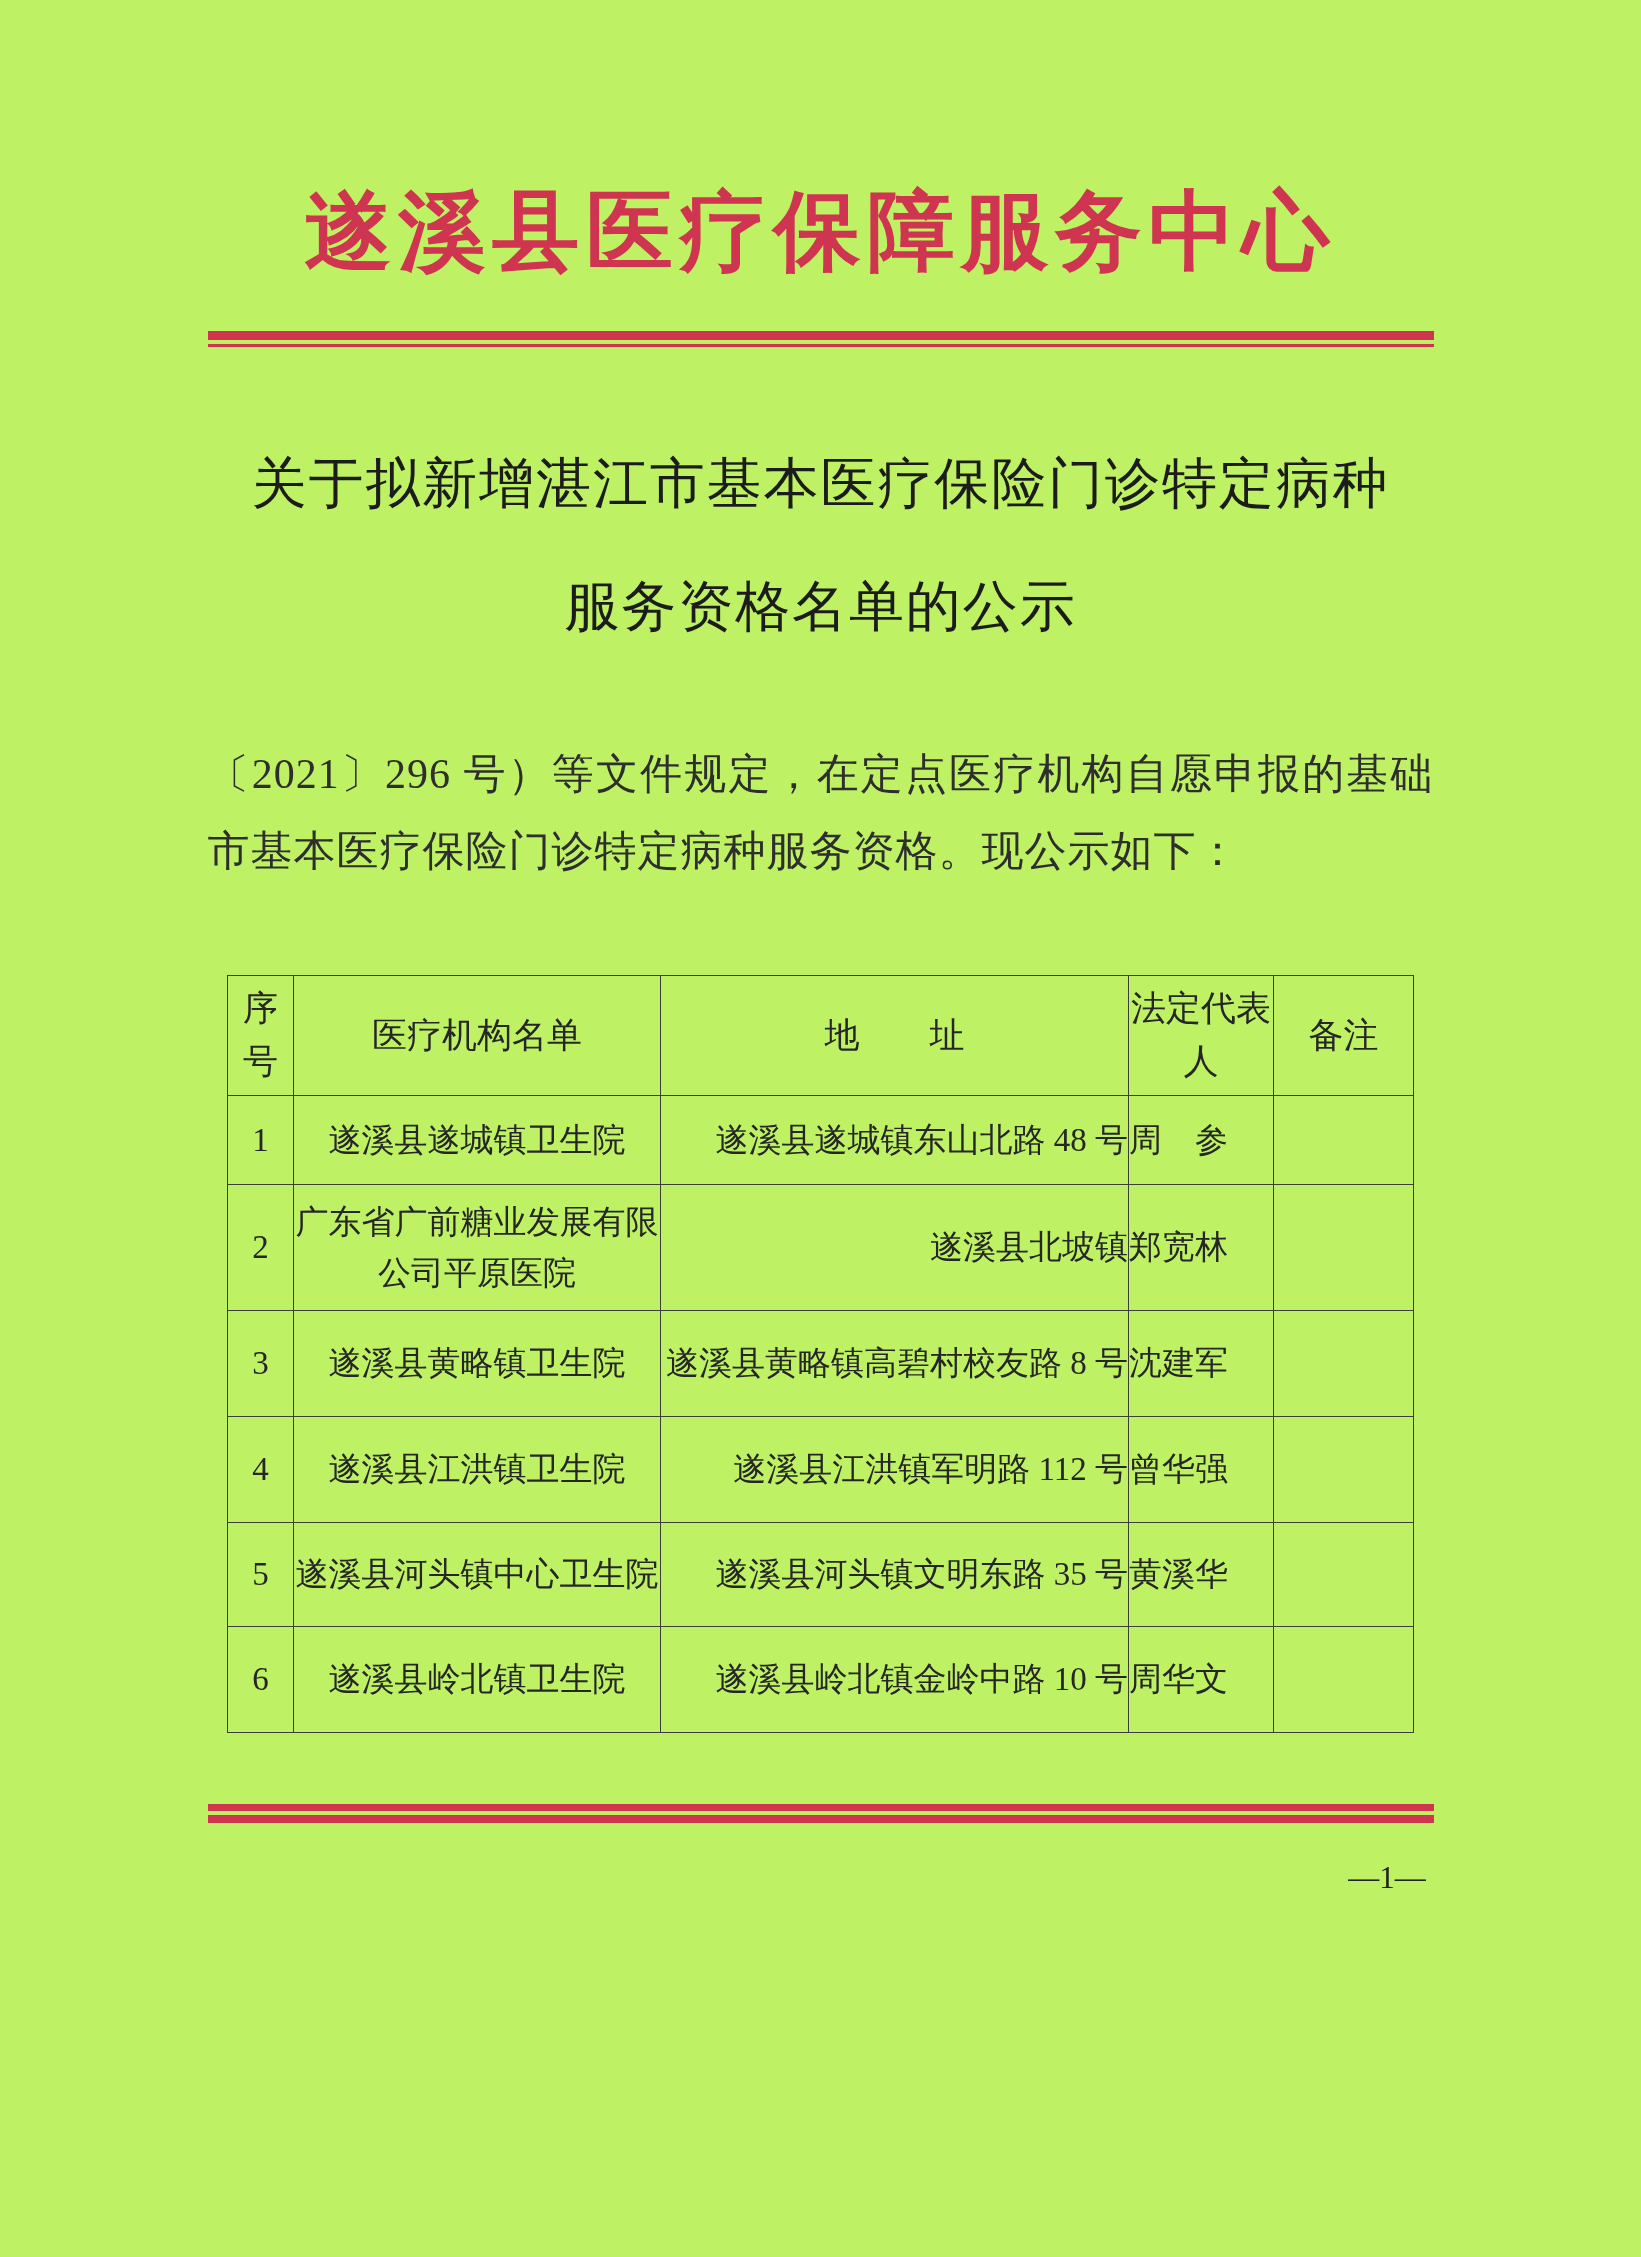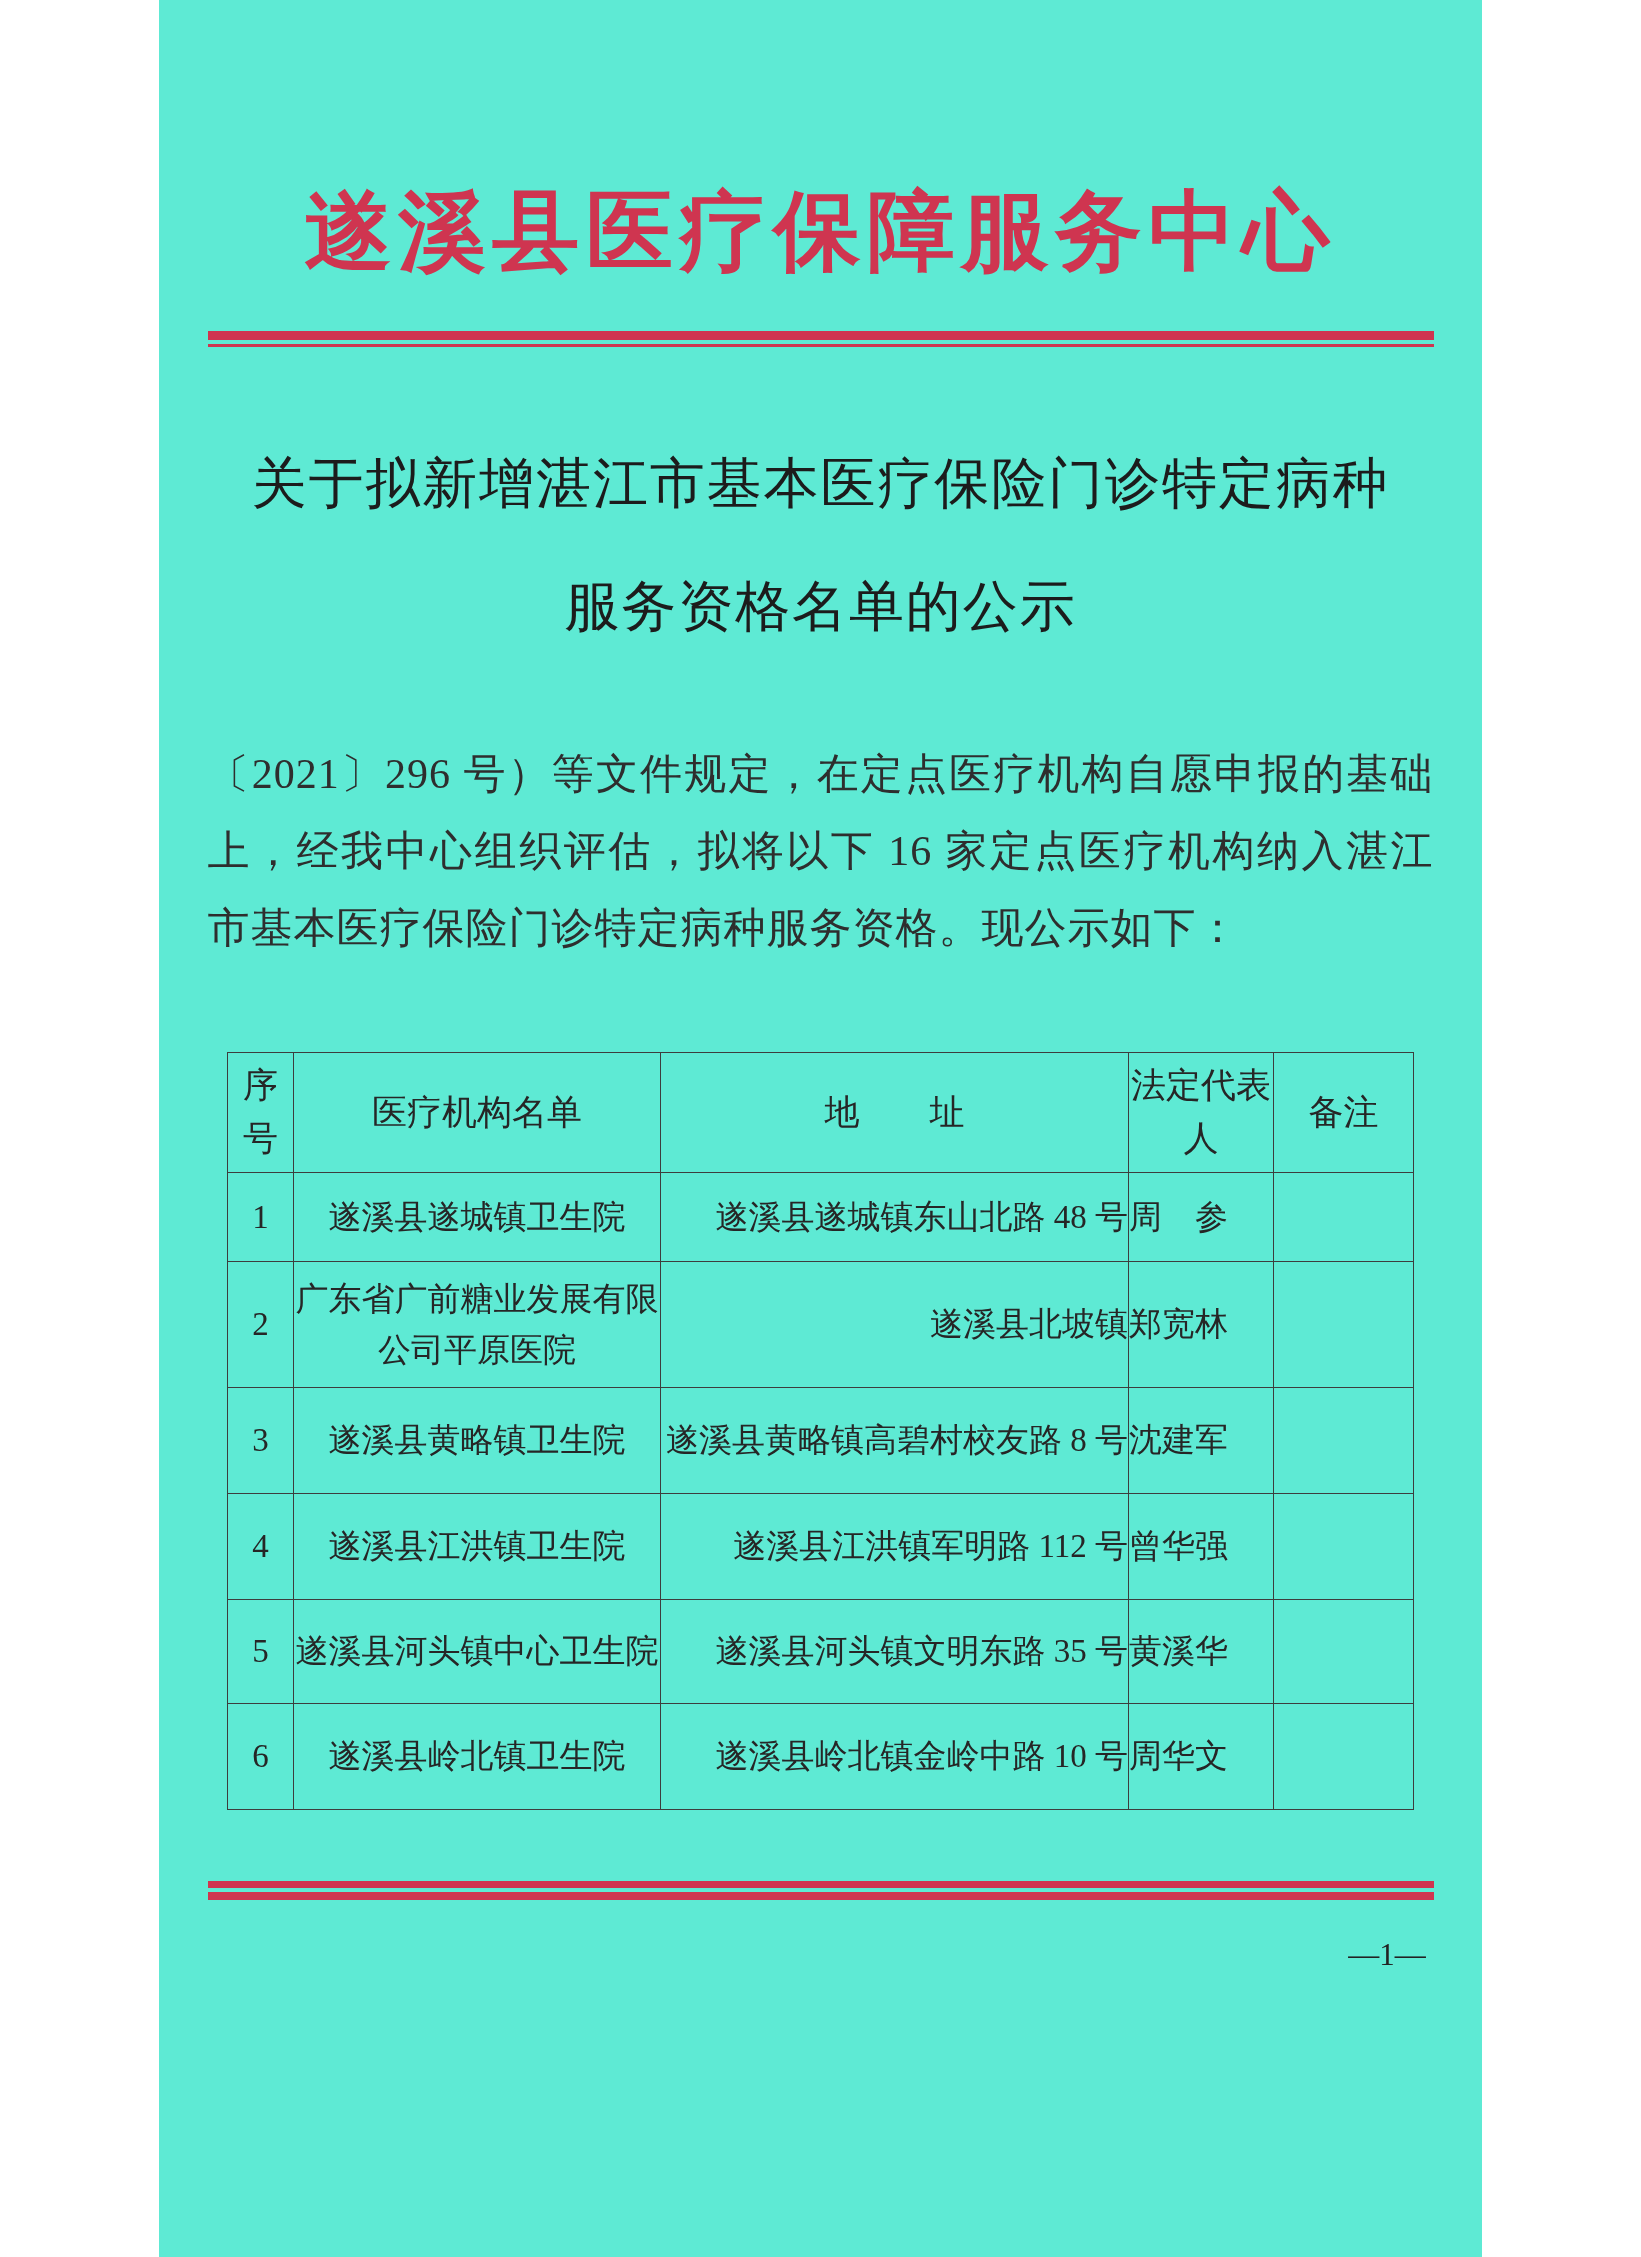--- a/index.html
+++ b/index.html
@@ -3,24 +3,24 @@
 <meta charset="utf-8">
 <style>
   html, body {
     margin: 0;
     padding: 0;
     background: #ffffff;
     font-family: "Liberation Serif", "DejaVu Serif", serif;
   }
   .page {
     position: relative;
-    width: 1323px;
+    width: 1641px;
     height: 2257px;
     margin: 0 auto;
-    background: #5eead4;
+    background: #bef264;
     overflow: hidden;
     color: #2b2b2b;
   }
   .content {
     width: 1226px;
     margin: 0 auto;
     padding-top: 179px;
   }
   
   .masthead {
@@ -130,21 +130,20 @@
       <div class="rule-thin"></div>
     </div>
 
     <div class="doc-title">
       <div class="title-line">关于拟新增湛江市基本医疗保险门诊特定病种</div>
       <div class="title-line">服务资格名单的公示</div>
     </div>
 
     <div class="body-text">
       <div class="body-line">〔2021〕296 号）等文件规定，在定点医疗机构自愿申报的基础</div>
-      <div class="body-line">上，经我中心组织评估，拟将以下 16 家定点医疗机构纳入湛江</div>
       <div class="body-line last">市基本医疗保险门诊特定病种服务资格。现公示如下：</div>
     </div>
 
     <table class="institutions">
       <colgroup>
         <col class="c-index">
         <col class="c-name">
         <col class="c-addr">
         <col class="c-rep">
         <col class="c-rem">

